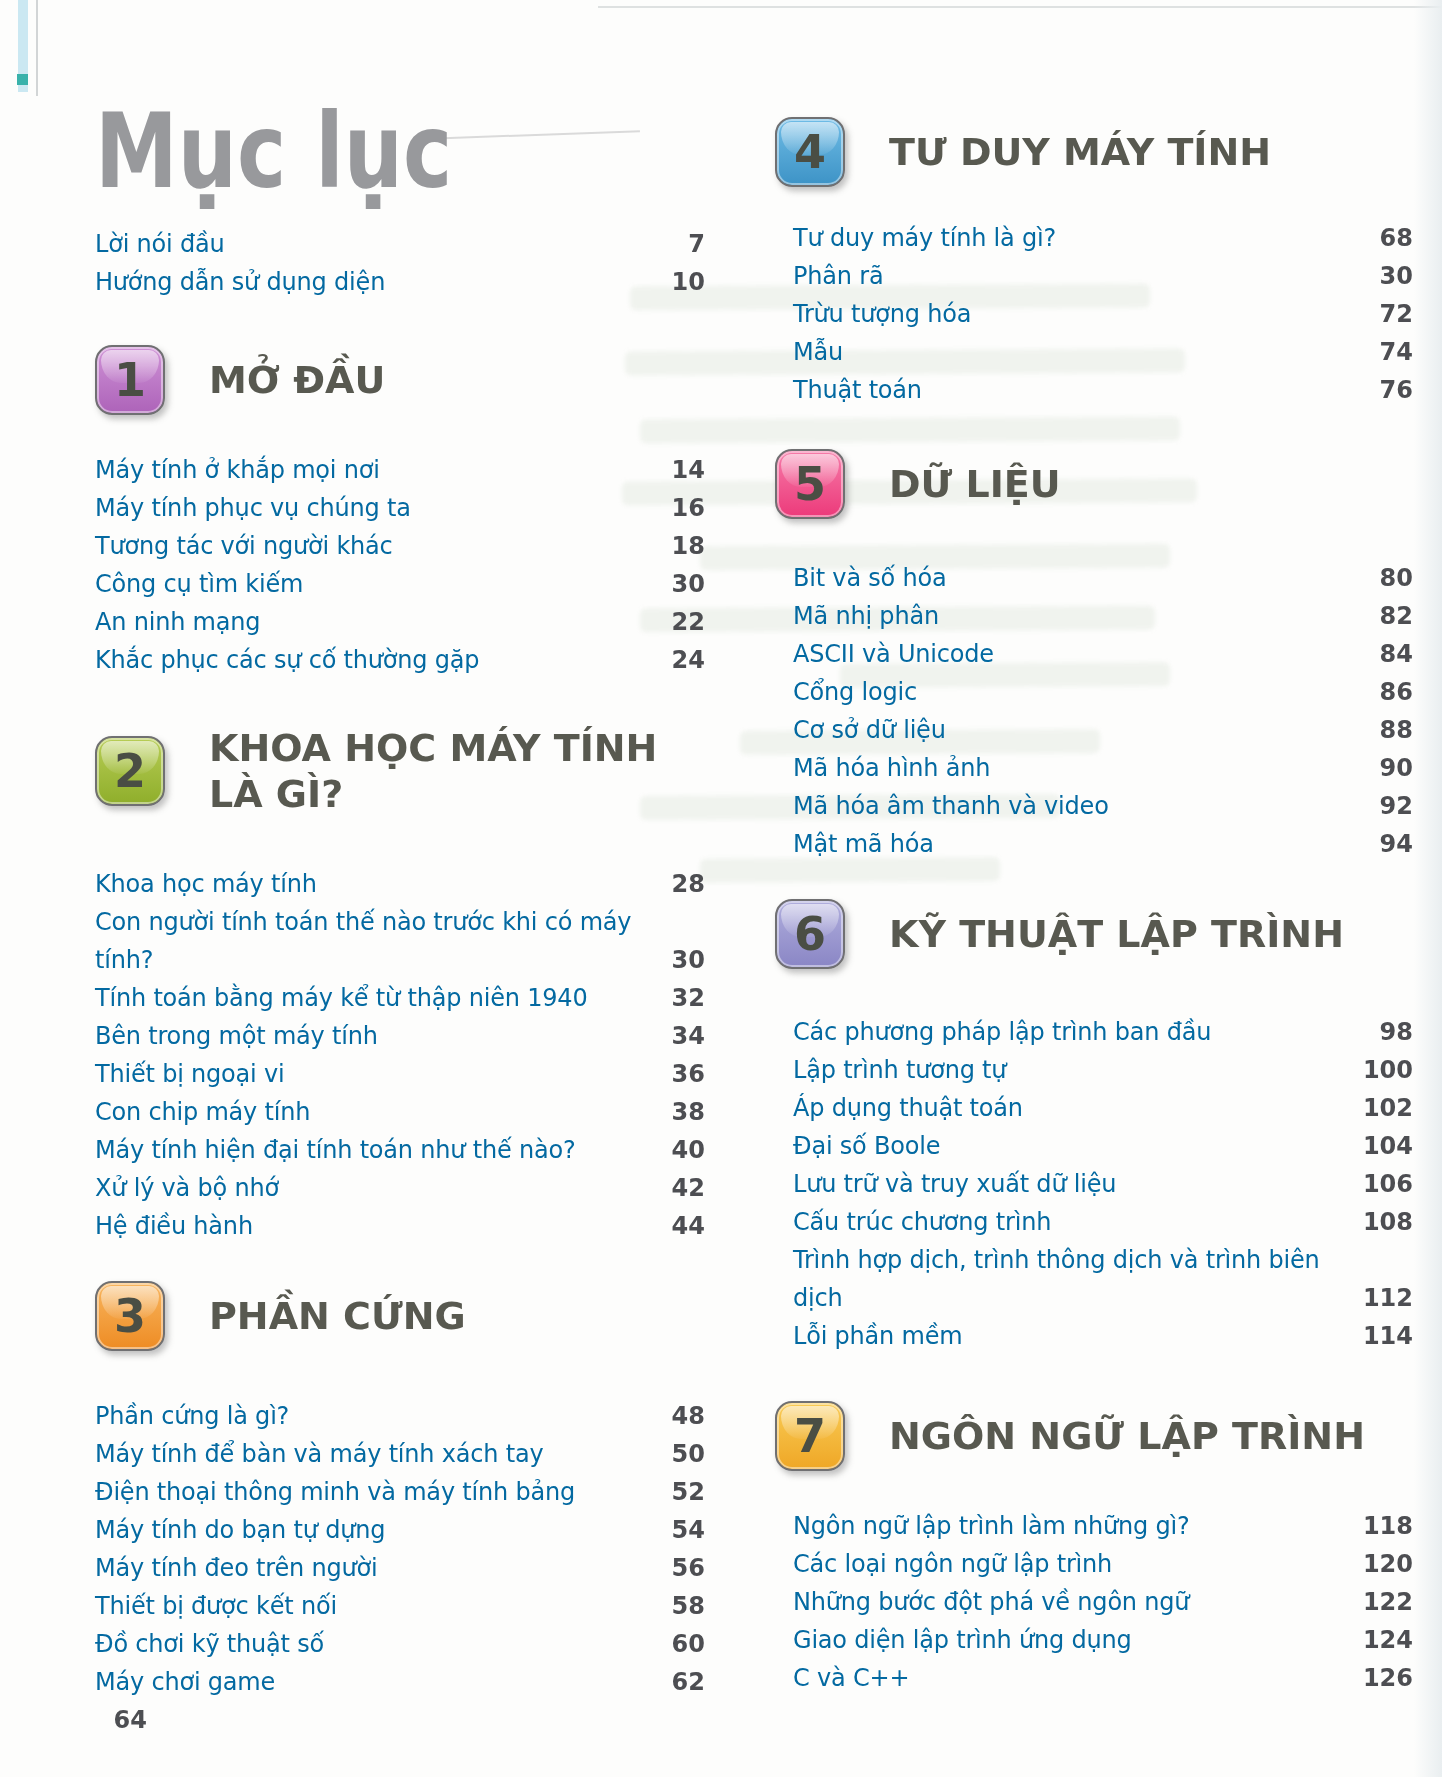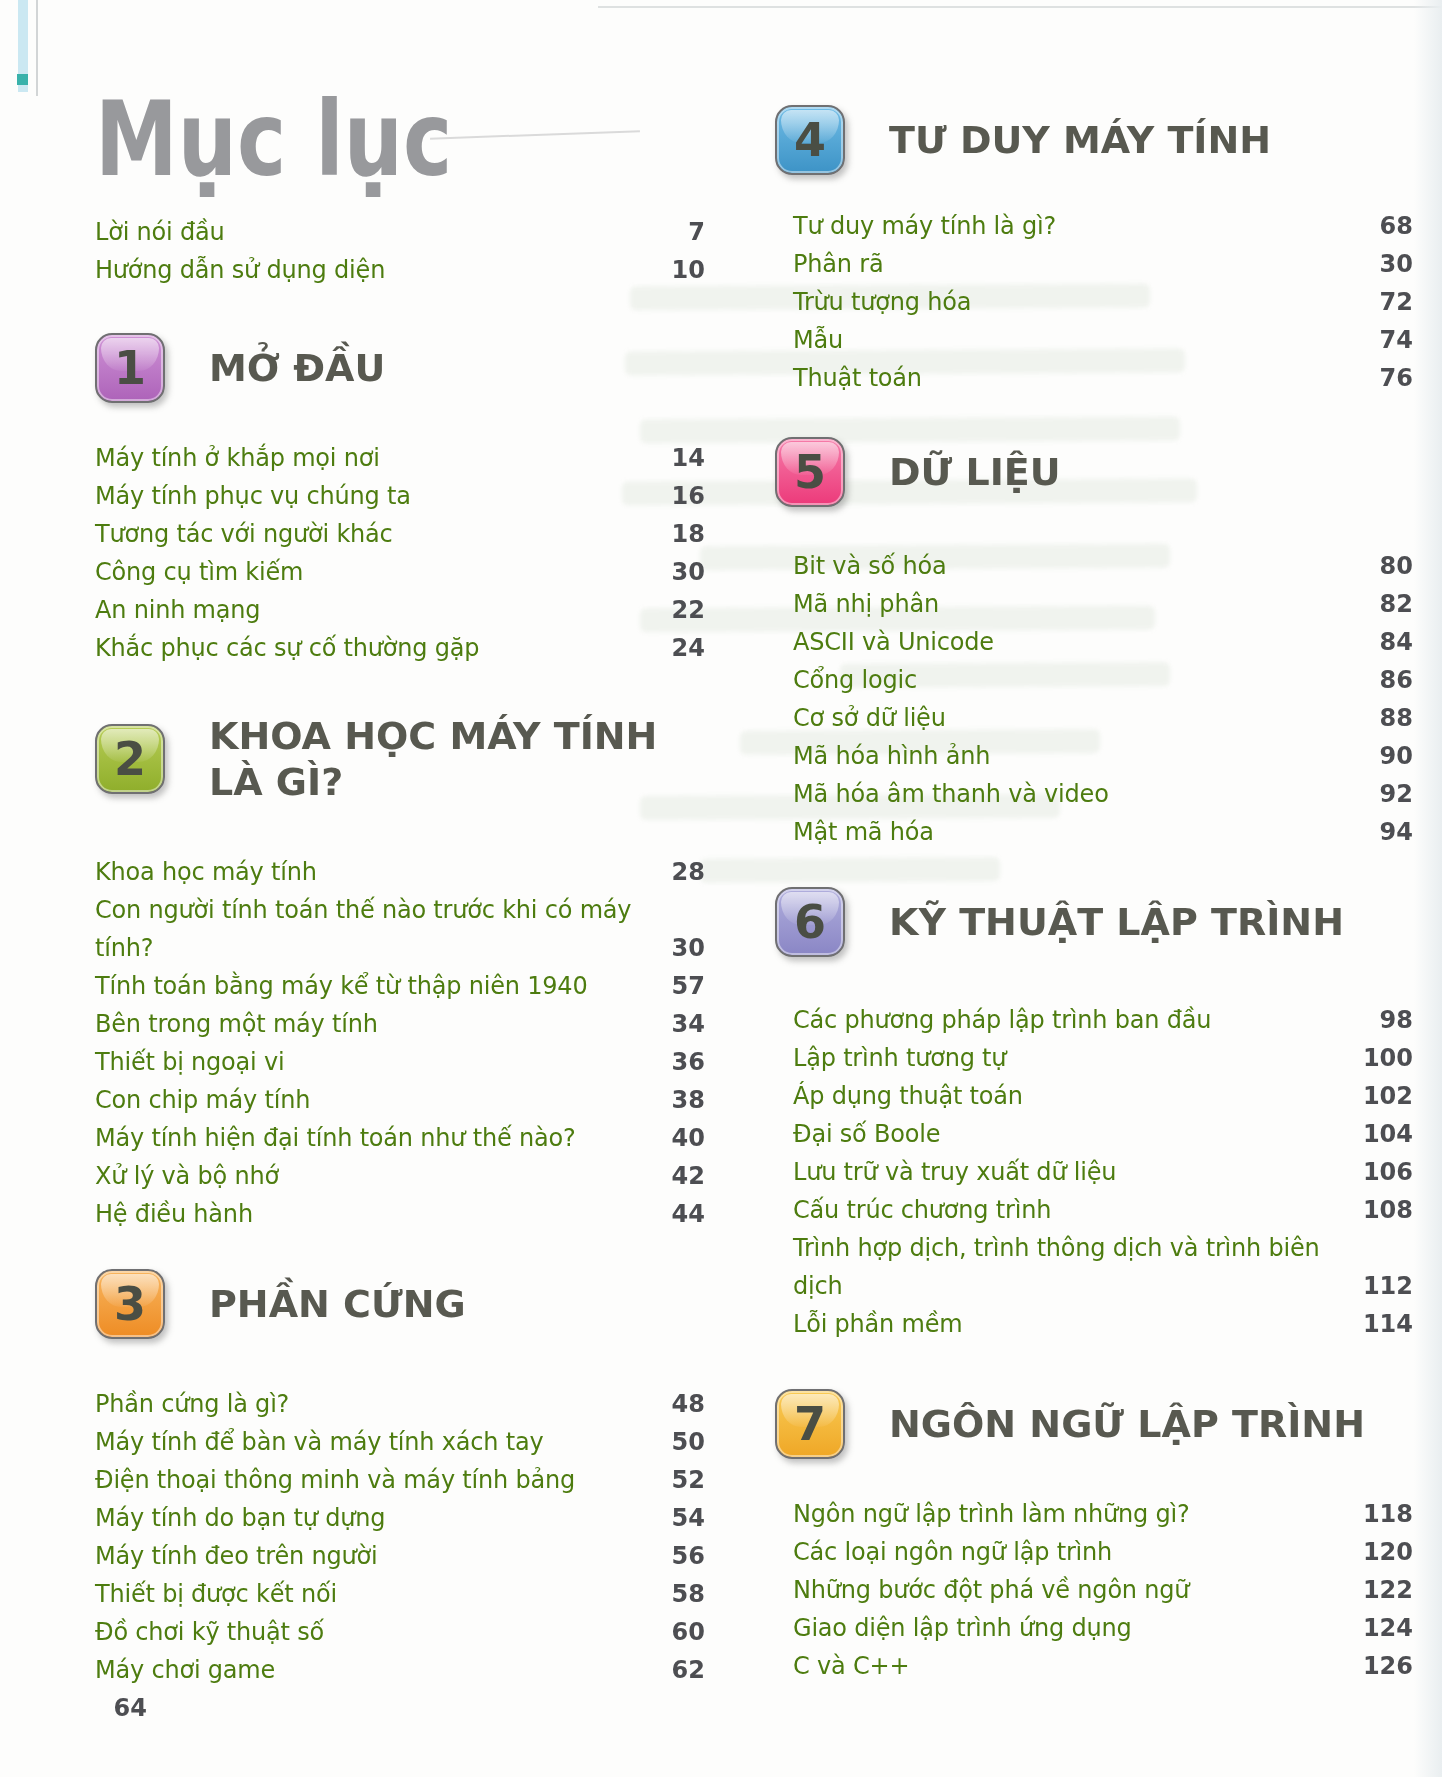--- a/index.html
+++ b/index.html
@@ -25,33 +25,33 @@
   .b2 { left:625px; top:350px; width:560px; }
   .b3 { left:640px; top:418px; width:540px; }
   .b4 { left:622px; top:480px; width:575px; }
   .b5 { left:700px; top:545px; width:470px; }
   .b6 { left:640px; top:607px; width:515px; }
   .b7 { left:840px; top:663px; width:330px; }
   .b8 { left:740px; top:730px; width:360px; }
   .b9 { left:640px; top:795px; width:420px; }
   .b10{ left:700px; top:858px; width:300px; }
 
-  .col { position:absolute; top:0; }
+  .col { position:absolute; top:12px; }
   .col-left  { left:95px;  width:610px; }
   .col-right { left:775px; width:638px; }
 
   h1.toc-title {
     margin:78px 0 0 0; font-size:104px; line-height:1.18; font-weight:700;
     color:#98999c; letter-spacing:0px;
     transform:scaleX(.8); transform-origin:left center; white-space:nowrap;
   }
 
   .toc-list { list-style:none; margin:0; padding:0; }
   .toc-row  { display:flex; align-items:flex-end; justify-content:space-between; gap:18px; line-height:38px; }
-  .toc-label{ flex:1 1 auto; font-size:24px; letter-spacing:-0.2px; color:#4d7c0f; }
+  .toc-label{ flex:1 1 auto; font-size:24px; letter-spacing:-0.2px; color:#0369a1; }
   .toc-page { flex:0 0 auto; min-width:52px; text-align:right; font-size:24px; font-weight:700; color:#4d4e52; }
 
   .front-matter { margin-top:12px; }
 
   .chap-head { display:flex; align-items:center; gap:44px; }
   .chap-title {
     margin:0; font-size:38px; line-height:46px; font-weight:700;
     color:#585950; letter-spacing:0; white-space:nowrap;
   }
   .col-left .chap-title.wrap { white-space:normal; max-width:470px; }
@@ -176,21 +176,21 @@
             <span class="toc-page">28</span>
           </li>
 
           <li class="toc-row">
             <span class="toc-label">Con người tính toán thế nào trước khi có máy tính?</span>
             <span class="toc-page">30</span>
           </li>
 
           <li class="toc-row">
             <span class="toc-label">Tính toán bằng máy kể từ thập niên 1940</span>
-            <span class="toc-page">57</span>
+            <span class="toc-page">32</span>
           </li>
 
           <li class="toc-row">
             <span class="toc-label">Bên trong một máy tính</span>
             <span class="toc-page">34</span>
           </li>
 
           <li class="toc-row">
             <span class="toc-label">Thiết bị ngoại vi</span>
             <span class="toc-page">36</span>

